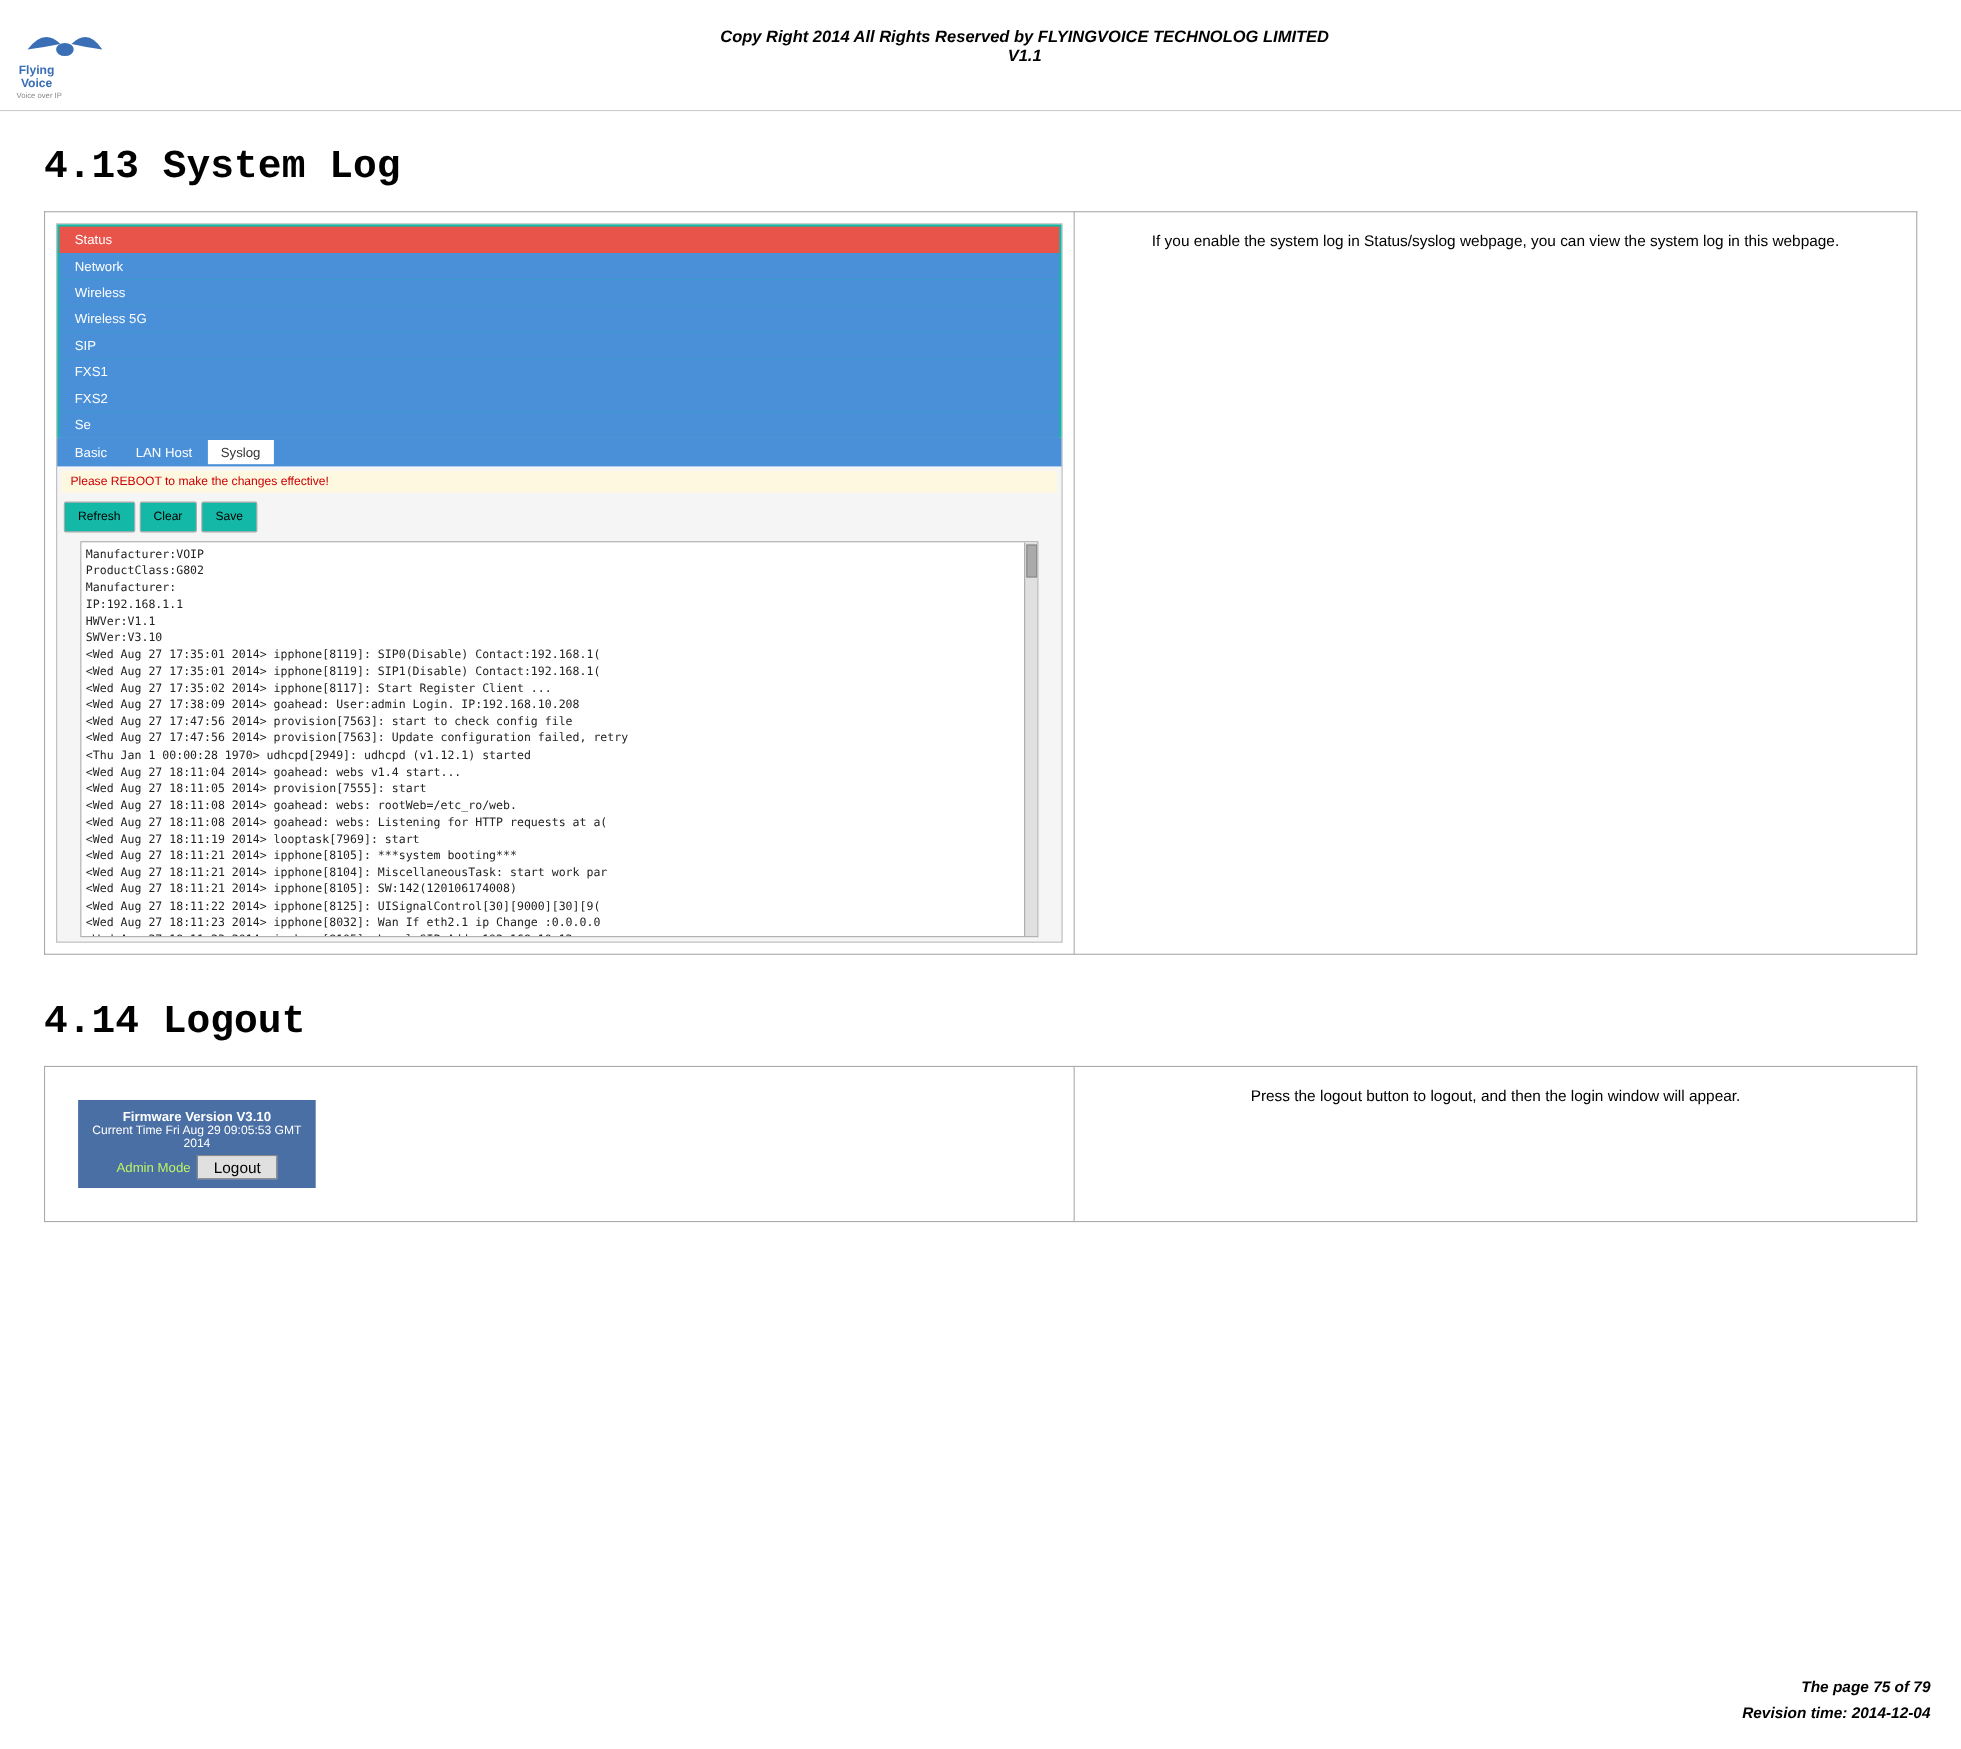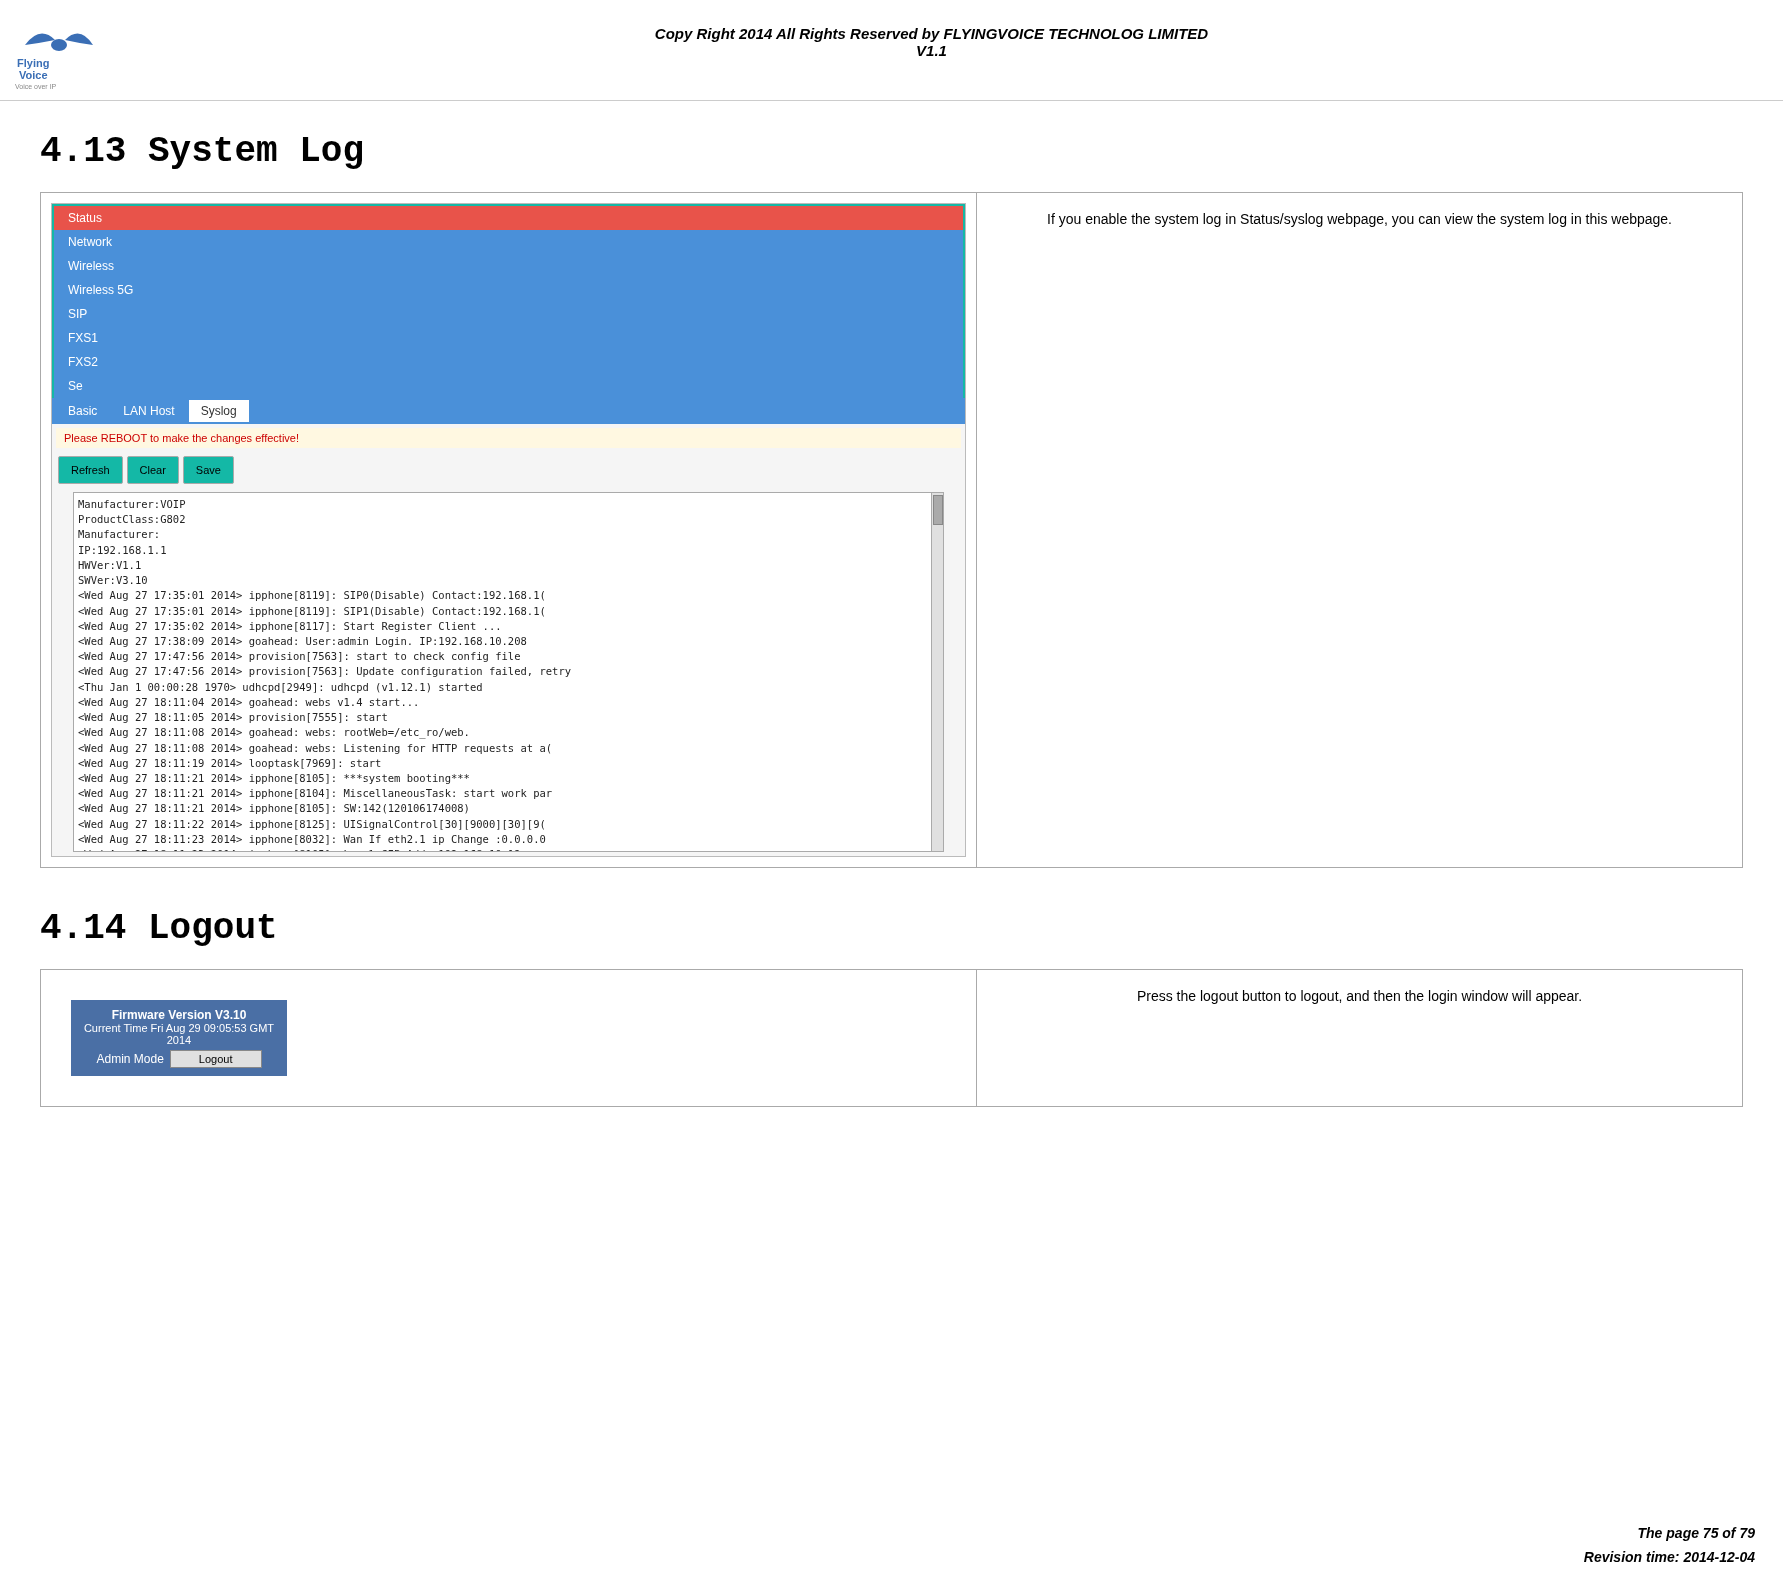--- a/index.html
+++ b/index.html
@@ -191,26 +191,26 @@
       font-size: 11px;
     }
     .logout-screenshot .admin-row {
       display: flex;
       align-items: center;
       justify-content: center;
       gap: 6px;
       margin-top: 4px;
     }
     .logout-screenshot .admin-label {
-      color: #ffffff;
+      color: #bef264;
       font-size: 12px;
     }
     .logout-btn {
-      padding: 2px 28px;
-      font-size: 11px;
+      padding: 2px 14px;
+      font-size: 14px;
       background: #e0e0e0;
       border: 1px solid #888;
       cursor: pointer;
     }
 
     
     .footer {
       position: absolute;
       bottom: 20px;
       right: 28px;

